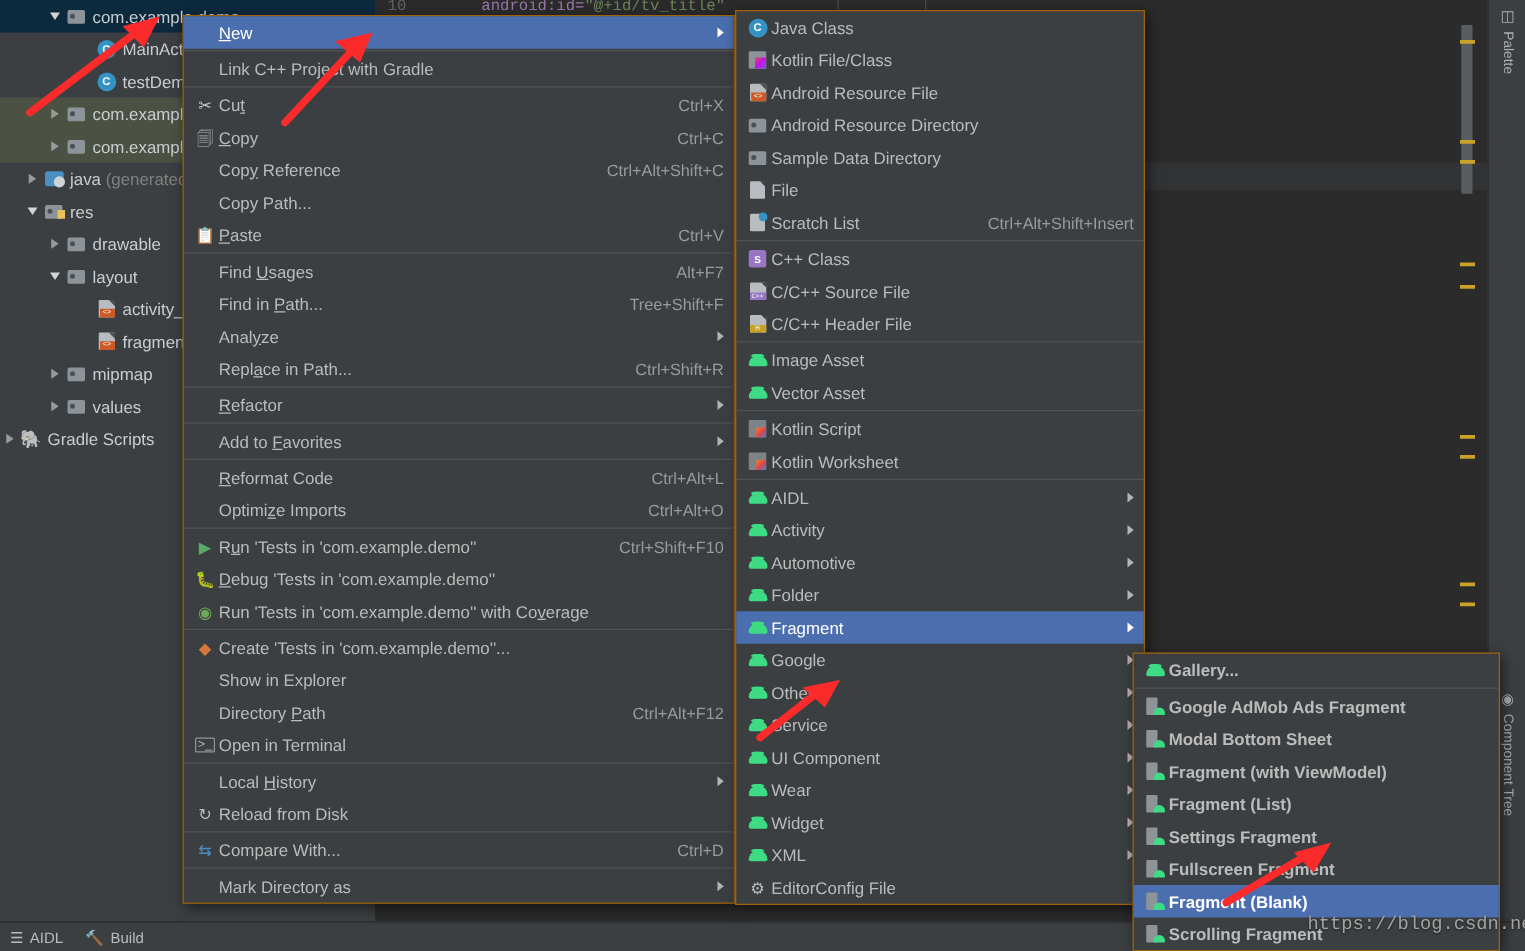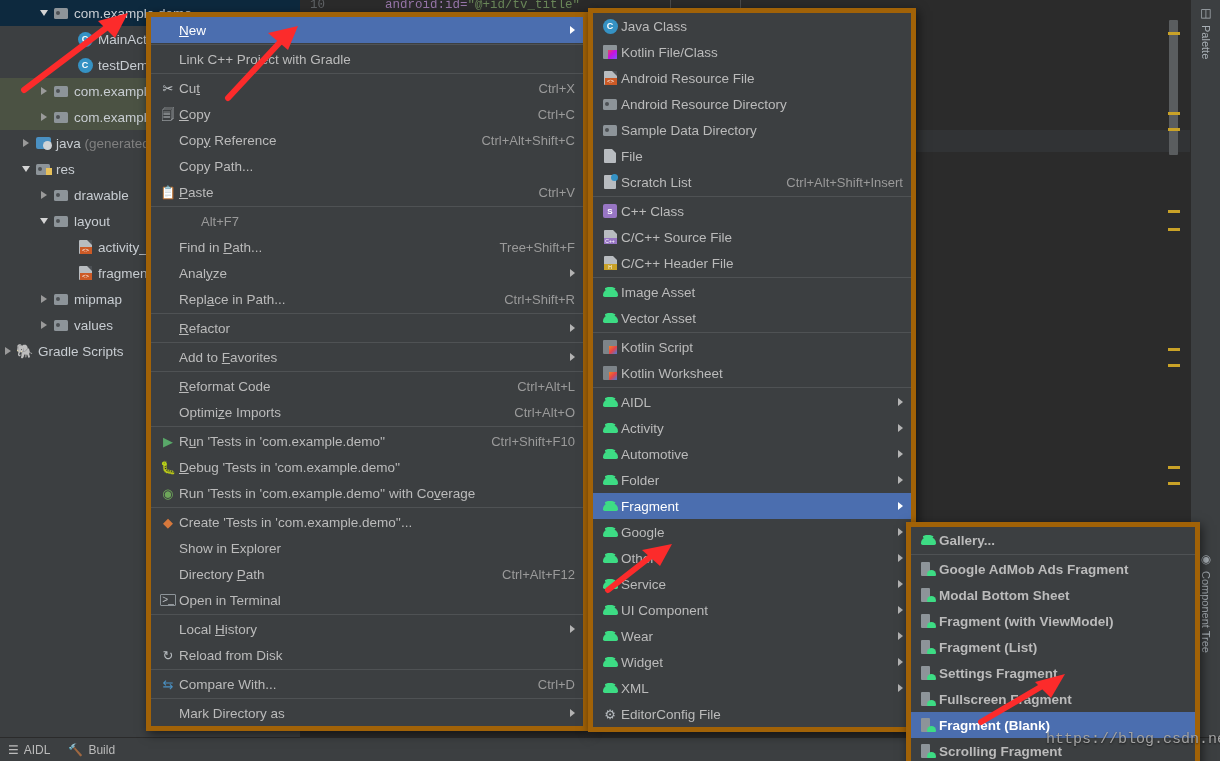--- a/index.html
+++ b/index.html
@@ -76,21 +76,21 @@
   #status-bar {
     position:absolute; left:0; bottom:0; width:1220px; height:24px;
     background:#3c3f41; border-top:1px solid #2b2b2b;
     display:flex; align-items:center; gap:18px; padding-left:8px;
     font-size:12px; color:#bbbbbb;
   }
   #status-bar .sb { display:flex; align-items:center; gap:5px; }
 
   
   .menu {
-    position:absolute; background:#3c3f41; border:5px solid #a16207;
+    position:absolute; background:#3c3f41; border:1px solid #a16207;
     box-shadow:2px 3px 10px rgba(0,0,0,.55); padding:0;
   }
   .mi {
     display:flex; align-items:center; height:26px;
     padding:0 8px 0 6px; white-space:nowrap; position:relative;
     color:#bbbbbb; font-size:13.5px;
   }
   .mi.sel { background:#4b6eaf; color:#ffffff; }
   .mi-icon { width:22px; flex:0 0 22px; display:flex; align-items:center; justify-content:center; }
   .mi-label { flex:1 1 auto; }
@@ -378,20 +378,21 @@
     <div class="mi">
       <span class="mi-icon">
         <span class="g-paste">📋</span>
       </span>
       <span class="mi-label"><u>P</u>aste</span>
       <span class="mi-acc">Ctrl+V</span>
     </div>
     <div class="msep"></div>
     <div class="mi">
       <span class="mi-icon"></span>
+      <span class="mi-label">Find <u>U</u>sages</span>
       <span class="mi-acc">Alt+F7</span>
     </div>
     <div class="mi">
       <span class="mi-icon"></span>
       <span class="mi-label">Find in <u>P</u>ath...</span>
       <span class="mi-acc">Tree+Shift+F</span>
     </div>
     <div class="mi">
       <span class="mi-icon"></span>
       <span class="mi-label">Anal<u>y</u>ze</span>

